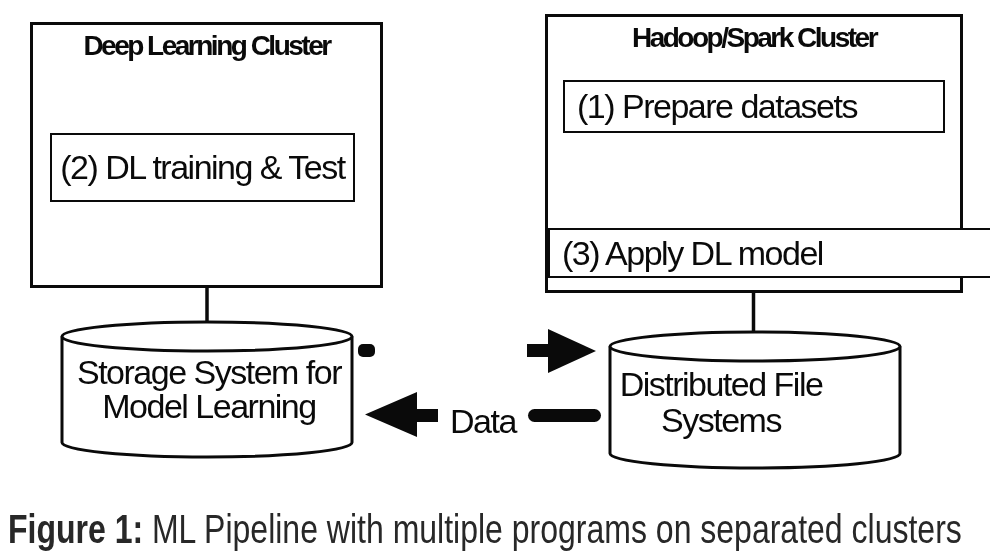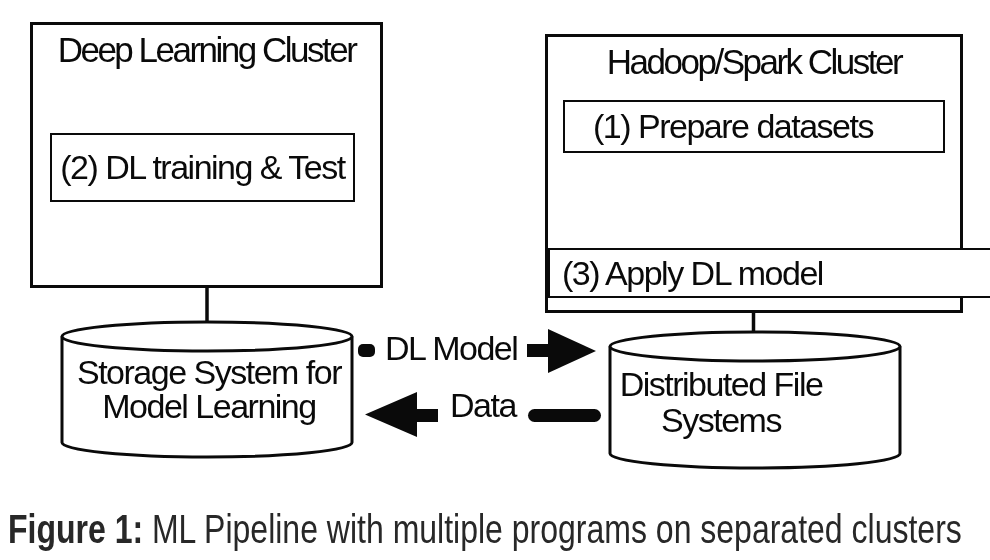--- a/index.html
+++ b/index.html
@@ -16,64 +16,64 @@
     width: 990px; height: 560px;
     pointer-events: none;
   }
   .cluster-box {
     position: absolute;
     border: 3px solid #0a0a0a;
     background: #ffffff;
     box-sizing: border-box;
   }
   #left-cluster  { left: 30px;  top: 22px; width: 353px; height: 266px; }
-  #right-cluster { left: 545px; top: 14px; width: 418px; height: 279px; margin-top: 20px; }
+  #right-cluster { left: 545px; top: 14px; width: 418px; height: 279px; }
   .cluster-title {
     width: 100%;
     text-align: center;
-    font-size: 35px;
-    font-weight: 400;
+    font-size: 28px;
+    font-weight: 700;
     letter-spacing: -2.5px;
     padding-top: 5px;
     white-space: nowrap;
   }
   .step-box {
     position: absolute;
     border: 2.5px solid #0a0a0a;
     background: #ffffff;
     box-sizing: border-box;
     display: flex;
     align-items: center;
     font-size: 34px;
     letter-spacing: -1.5px;
     white-space: nowrap;
   }
   #step-2 { left: 17px; top: 108px; width: 305px; height: 69px; justify-content: center; }
-  #step-1 { left: 15px; top: 63px;  width: 382px; height: 53px; padding-left: 28px; }
+  #step-1 { left: 15px; top: 63px;  width: 382px; height: 53px; padding-left: 12px; }
   #step-3 { left: 0; top: 211px; width: 444px; height: 50px; padding-left: 12px; }
   .cyl-text {
     position: absolute;
     width: 294px;
     text-align: center;
     font-size: 34px;
     letter-spacing: -1.5px;
     white-space: nowrap;
   }
   #left-cyl-text  { left: 62px;  top: 355px; line-height: 34px; }
   #right-cyl-text { left: 574px; top: 366px; line-height: 36px; }
   .cyl-text span { display: block; }
   .flow-label {
     position: absolute;
     font-size: 34px;
     letter-spacing: -1.5px;
     line-height: 34px;
     white-space: nowrap;
   }
   #dl-model-label { left: 385px; top: 331px; }
-  #data-label     { left: 450px; top: 388px; }
+  #data-label     { left: 450px; top: 404px; }
   .caption {
     position: absolute;
     left: 8px; top: 505px;
     white-space: nowrap;
     color: #282828;
     font-size: 40px;
     line-height: 48px;
   }
   .caption-inner {
     display: inline-block;
@@ -130,21 +130,20 @@
 
   <div class="cyl-text" id="left-cyl-text">
     <span>Storage System for</span>
     <span>Model Learning</span>
   </div>
   <div class="cyl-text" id="right-cyl-text">
     <span>Distributed File</span>
     <span>Systems</span>
   </div>
 
-  <div class="flow-label" id="dl-model-label">DL Model</div>
   <div class="flow-label" id="data-label">Data</div>
 
   <div class="caption">
     <span class="caption-inner">
       <span class="caption-prefix">Figure 1:</span><span>ML Pipeline with multiple programs on separated clusters</span>
     </span>
   </div>
 
 </div>
 

